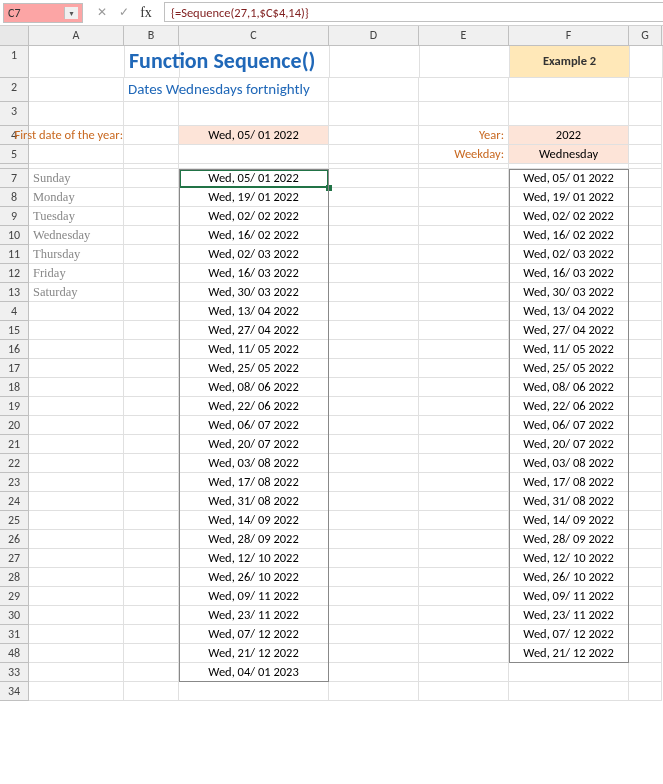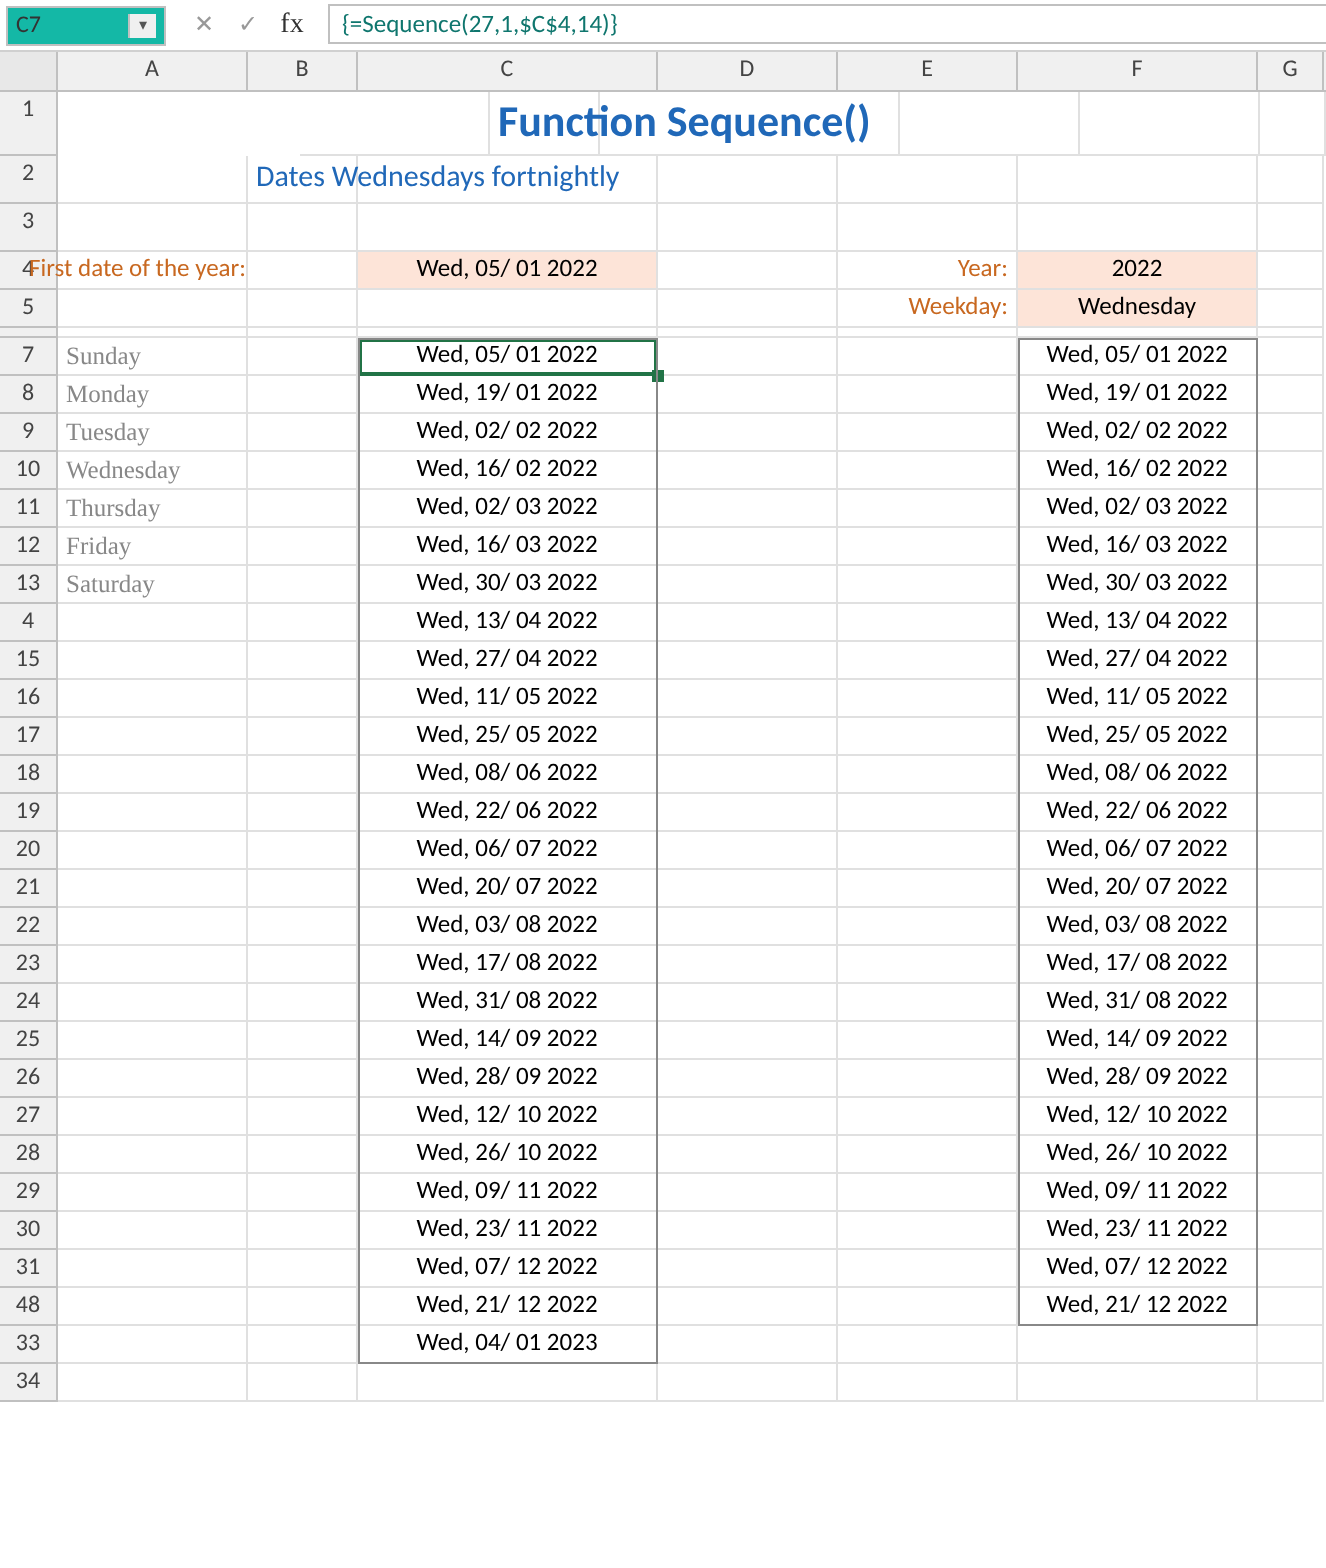--- a/index.html
+++ b/index.html
@@ -16,21 +16,21 @@
   .formula-bar {
     display: flex;
     align-items: center;
     border-bottom: 1px solid #d0d0d0;
     height: 26px;
     background: #fff;
   }
   .name-box {
     width: 80px;
     border: 1px solid #c0c0c0;
-    background: #14b8a6;
+    background: #fca5a5;
     display: flex;
     align-items: center;
     margin: 3px;
     height: 20px;
     padding: 0 4px;
   }
   .name-box-text {
     flex: 1;
     font-size: 12px;
     color: #333;
@@ -57,21 +57,21 @@
   .fb-fx { font-family: serif; font-size: 14px; color: #333; }
   .formula-input {
     flex: 1;
     border: 1px solid #c0c0c0;
     border-right: none;
     height: 20px;
     margin: 3px 0 5px 2px;
     padding: 0 6px;
     font-size: 12.5px;
     line-height: 20px;
-    color: #0f766e;
+    color: #7f1d1d;
   }
   .column-headers {
     display: flex;
     border-bottom: 1px solid #c0c0c0;
     background: #f0f0f0;
     height: 20px;
   }
   .rowhead-spacer {
     width: 29px;
     border-right: 1px solid #c0c0c0;
@@ -239,20 +239,21 @@
   <div class="cells" id="cells">
 
     <div class="row tall1">
       <div class="cell colA"></div>
       <div class="cell colB" style="overflow:visible;">
         <span class="title-text">Function Sequence()</span>
       </div>
       <div class="cell colC"></div>
       <div class="cell colD"></div>
       <div class="cell colE"></div>
+      <div class="cell colF example-badge">Example 2</div>
       <div class="cell colG"></div>
     </div>
 
     <div class="row tall2">
       <div class="cell colA"></div>
       <div class="cell colB" style="overflow:visible;">
         <span class="subtitle-text">Dates Wednesdays fortnightly</span>
       </div>
       <div class="cell colC"></div>
       <div class="cell colD"></div>

